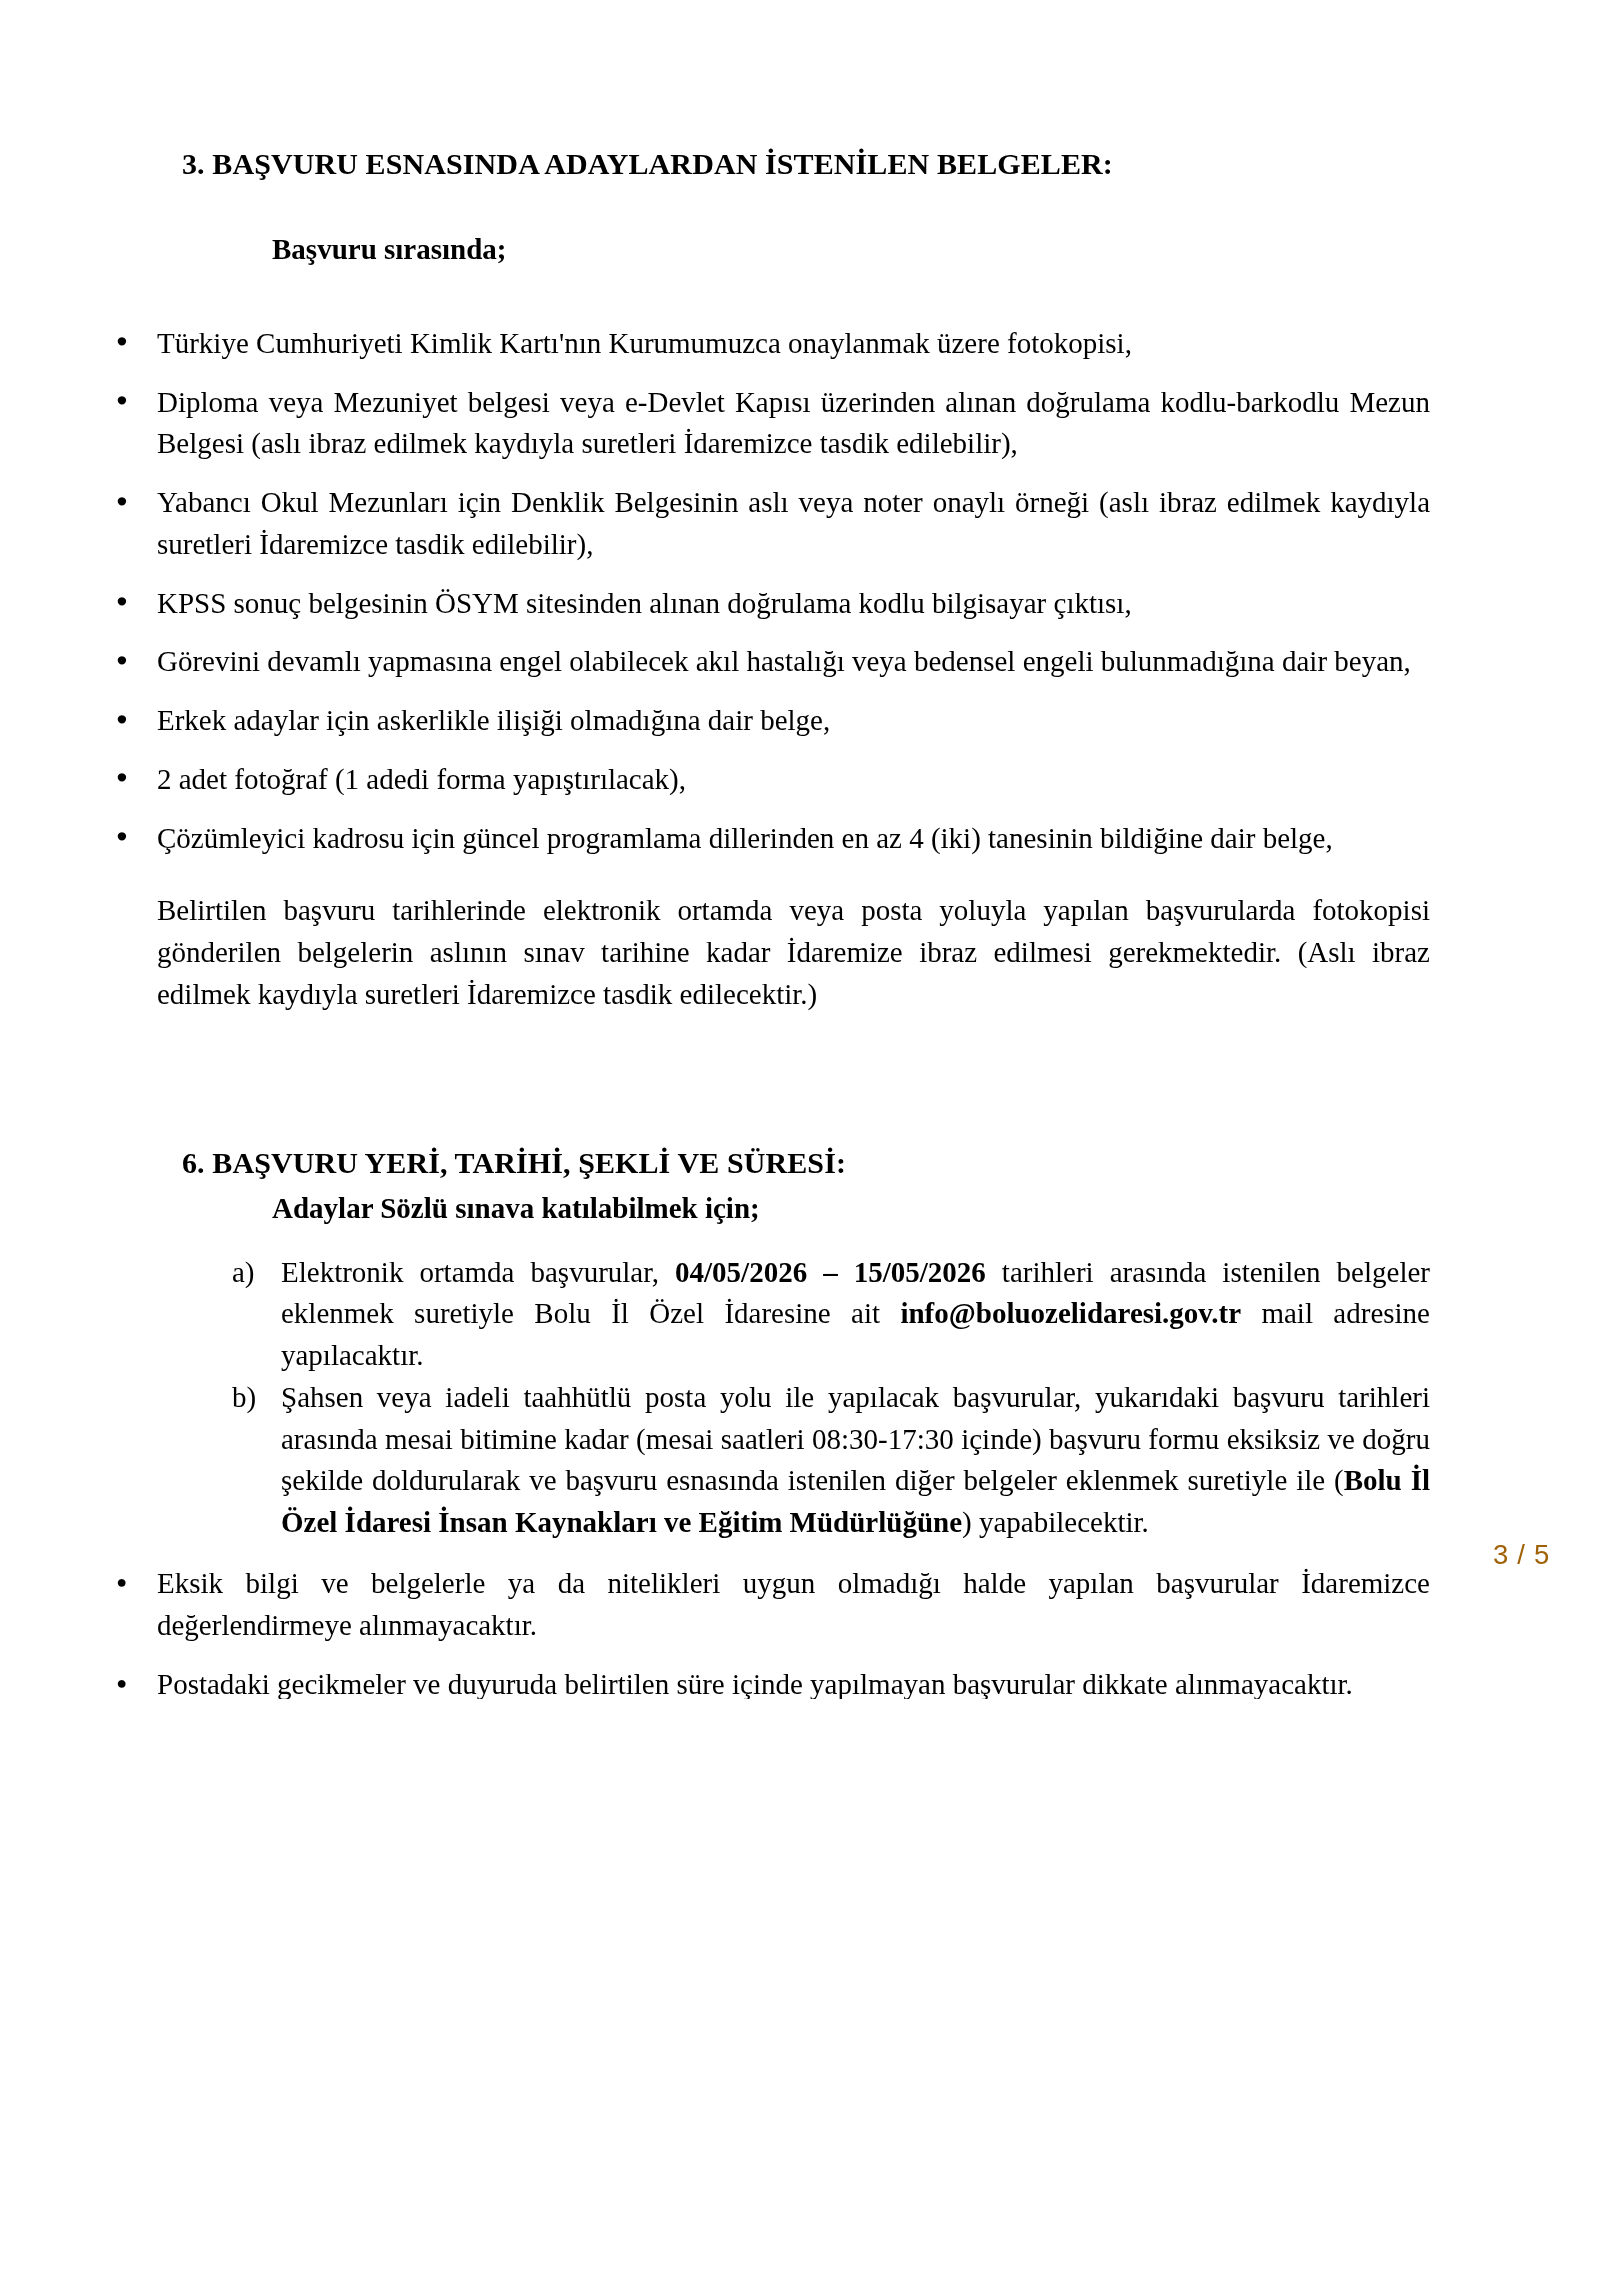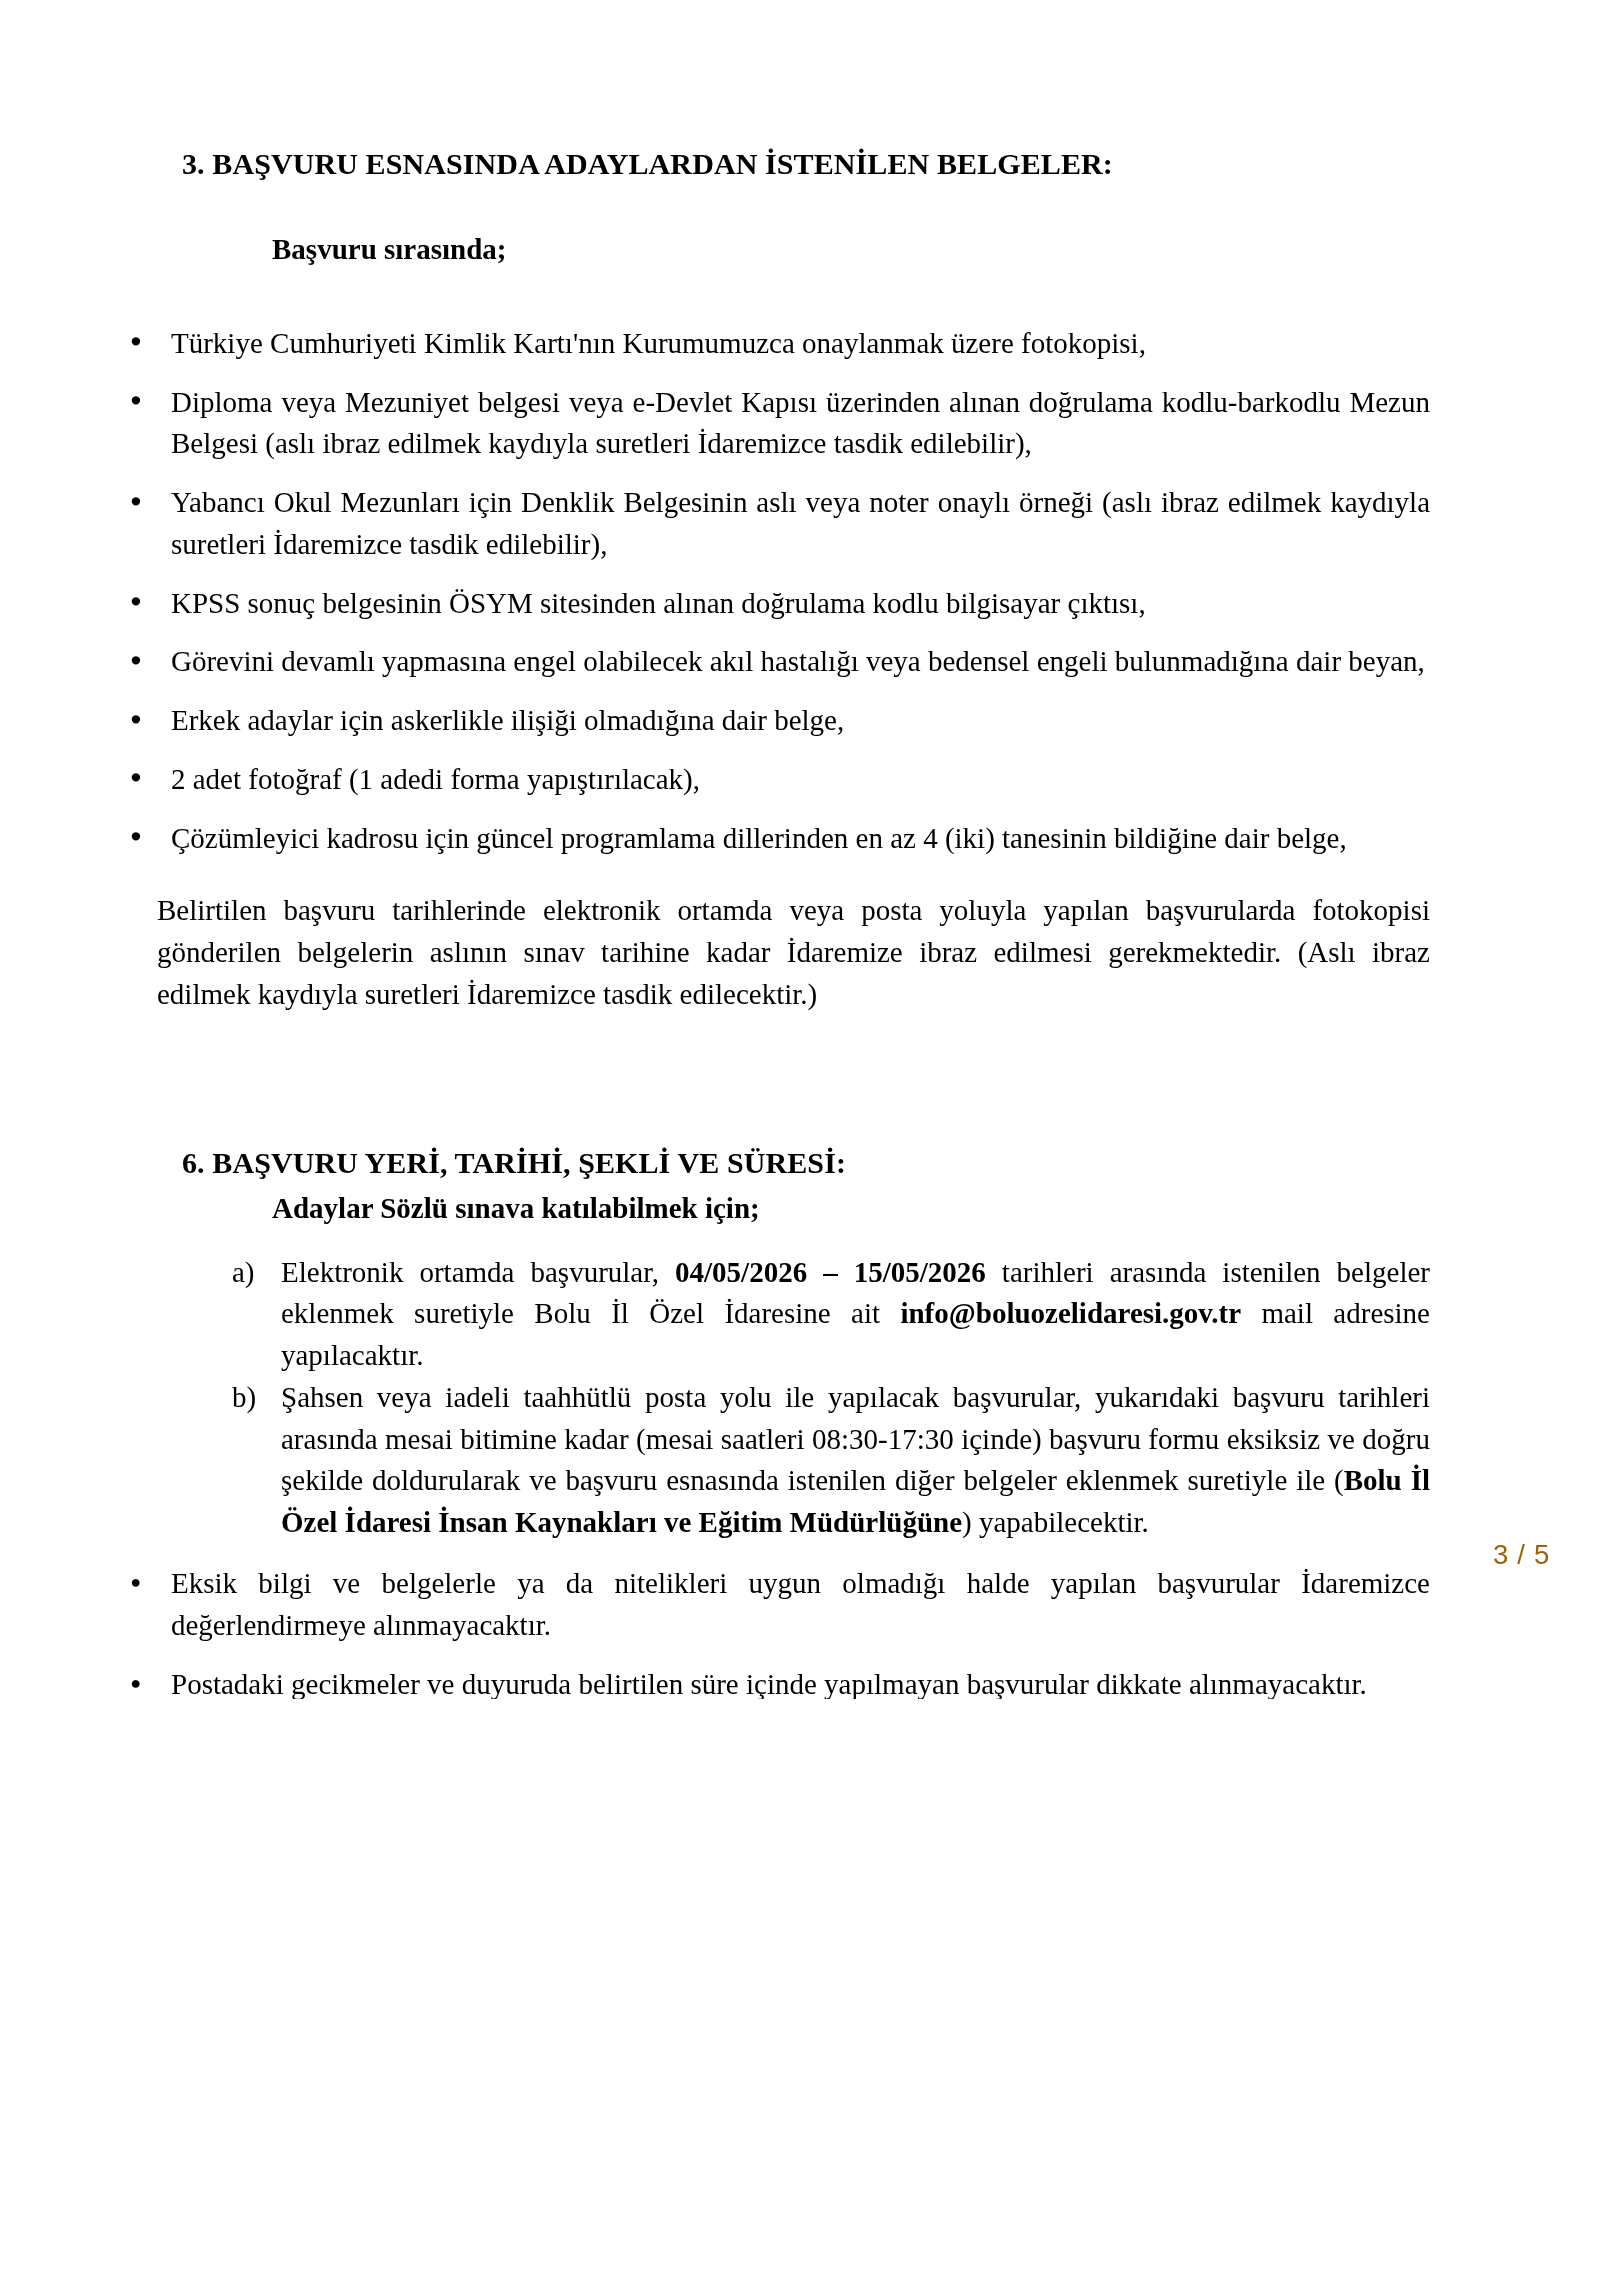--- a/index.html
+++ b/index.html
@@ -60,21 +60,21 @@
     list-style: none;
     margin: 0;
     padding: 0;
   }
   ul.doc-list > li {
     position: relative;
     font-size: 29px;
     line-height: 1.44;
     text-align: justify;
     text-justify: inter-word;
-    margin: 0 0 17px 14px;
+    margin: 0 0 17px 0;
   }
   ul.doc-list > li:last-child { margin-bottom: 0; }
 
   
   .list-docs { padding-left: 115px; }
   .list-docs > li::before {
     content: "\25CF";
     position: absolute;
     left: -41px;
     top: -1.3px;

